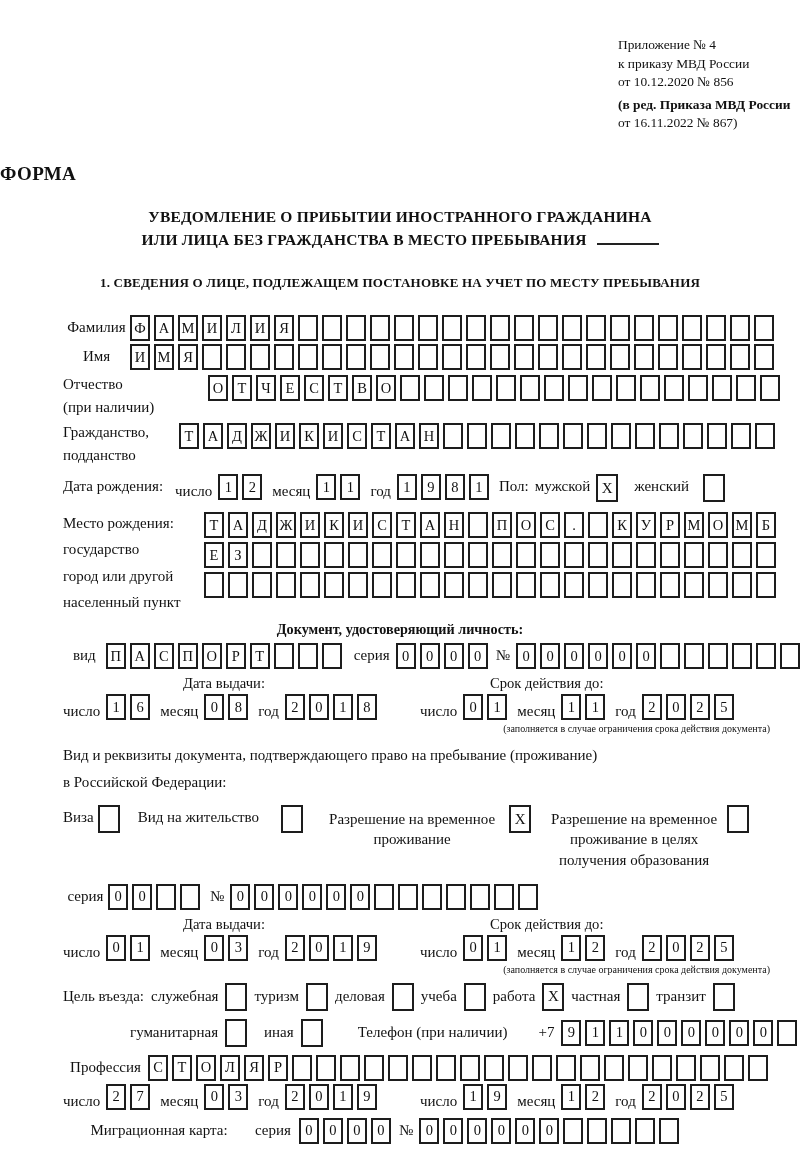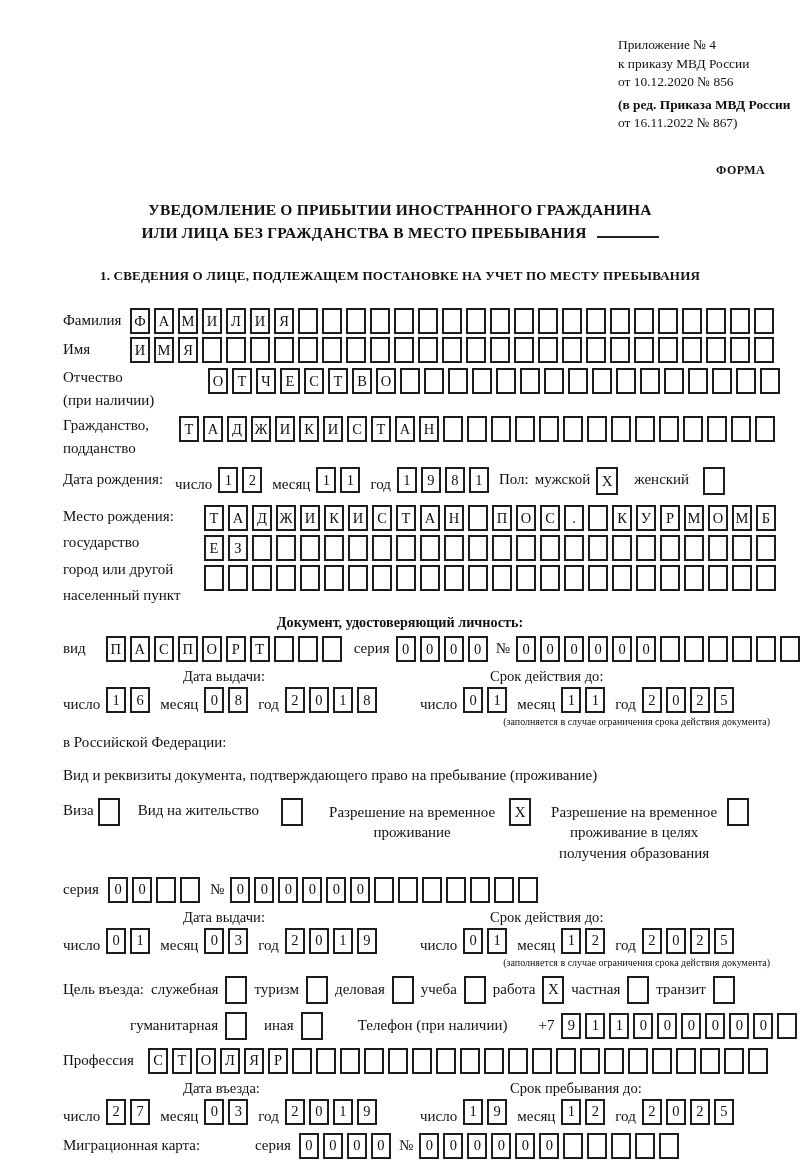--- a/index.html
+++ b/index.html
@@ -3,30 +3,30 @@
 <meta charset="utf-8">
 <style>
   html,body{margin:0;padding:0;background:#fff;}
   body{width:800px;height:1163px;overflow:hidden;color:#111;
        font-family:"Liberation Serif","DejaVu Serif",serif;font-size:15px;}
   .page{position:relative;width:800px;height:1163px;}
 
   
   .annex{margin:36px 0 0 618px;font-size:13.4px;line-height:1.38;}
   .annex .amend{margin-top:4px;font-weight:bold;}
-  .forma{margin:30px 35px 0 0;text-align:right;font-weight:bold;font-size:12px;letter-spacing:.4px;}
+  .forma{margin:30px 35px 0 0;text-align:left;font-weight:bold;font-size:19px;letter-spacing:.4px;}
 
   
   .title{margin-top:20px;text-align:center;font-weight:bold;font-size:15.5px;line-height:1.5;letter-spacing:.2px;}
   .blank{display:inline-block;width:62px;border-bottom:2.5px solid #222;height:14px;margin-left:10px;}
   .sec1{margin-top:24px;text-align:center;font-weight:bold;font-size:13px;letter-spacing:.2px;}
 
   
   .row{display:flex;align-items:flex-start;margin:3px 0 3px 63px;}
-  .lbl{padding-top:4px;white-space:nowrap;}
+  .lbl{padding-top:4px;white-space:nowrap;text-align:center;}
   .cells{display:flex;gap:4px;flex-wrap:nowrap;}
   .cell{width:20px;height:26px;box-sizing:border-box;border:2px solid #1d1d1d;background:#fff;
         display:flex;align-items:center;justify-content:center;font-size:14.5px;flex:0 0 auto;}
   .cbox{width:22px;height:28px;box-sizing:border-box;border:2px solid #1d1d1d;display:inline-flex;
         align-items:center;justify-content:center;font-size:15px;flex:0 0 auto;}
   .stack{display:flex;flex-direction:column;gap:4px;}
   .w67{width:67px;} .w145{width:145px;} .w116{width:116px;} .w141{width:141px;} .w45{width:45px;}
   .mt2{margin-top:2px;}
   .ctr{text-align:center;font-weight:bold;font-size:14.2px;margin-top:6px;}
 
@@ -392,22 +392,22 @@
       <span class="cells">
           <span class="cell">2</span>
           <span class="cell">0</span>
           <span class="cell">2</span>
           <span class="cell">5</span>
         </span>
     </span>
   </div>
   <div class="noteline">(заполняется в случае ограничения срока действия документа)</div>
 
+  <div class="docline">Вид и реквизиты документа, подтверждающего право на пребывание (проживание)</div>
   <div class="docline" style="margin-top:4px;">в Российской Федерации:</div>
-  <div class="docline">Вид и реквизиты документа, подтверждающего право на пребывание (проживание)</div>
 
   <div class="row" style="margin-top:8px;align-items:flex-start;">
     <span class="lbl" style="padding-top:8px;">Виза</span>
     <span class="cbox" style="margin:4px 0 0 4px;"></span>
     <span class="lbl" style="padding-top:8px;margin-left:18px;">Вид на жительство</span>
     <span class="cbox" style="margin:4px 0 0 22px;"></span>
     <span class="wraplbl" style="width:182px;margin-left:18px;padding-top:8px;">Разрешение на временное проживание</span>
     <span class="cbox" style="margin:4px 0 0 6px;">X</span>
     <span class="wraplbl" style="width:178px;margin-left:14px;padding-top:8px;">Разрешение на временное проживание в целях получения образования</span>
     <span class="cbox" style="margin:4px 0 0 4px;"></span>
@@ -549,24 +549,20 @@
         <span class="cell"></span>
         <span class="cell"></span>
         <span class="cell"></span>
         <span class="cell"></span>
         <span class="cell"></span>
         <span class="cell"></span>
         <span class="cell"></span>
       </span>
   </div>
 
-  <div class="datehead">
-    <span style="margin-left:120px;">Дата въезда:</span>
-    <span style="margin-left:250px;">Срок пребывания до:</span>
-  </div>
   <div class="row" style="margin-top:2px;">
     <span class="dg" style="width:357px;">
       <span class="dlbl">число</span>
       <span class="cells">
           <span class="cell">2</span>
           <span class="cell">7</span>
         </span>
       <span class="dlbl">месяц</span>
       <span class="cells">
           <span class="cell">0</span>

